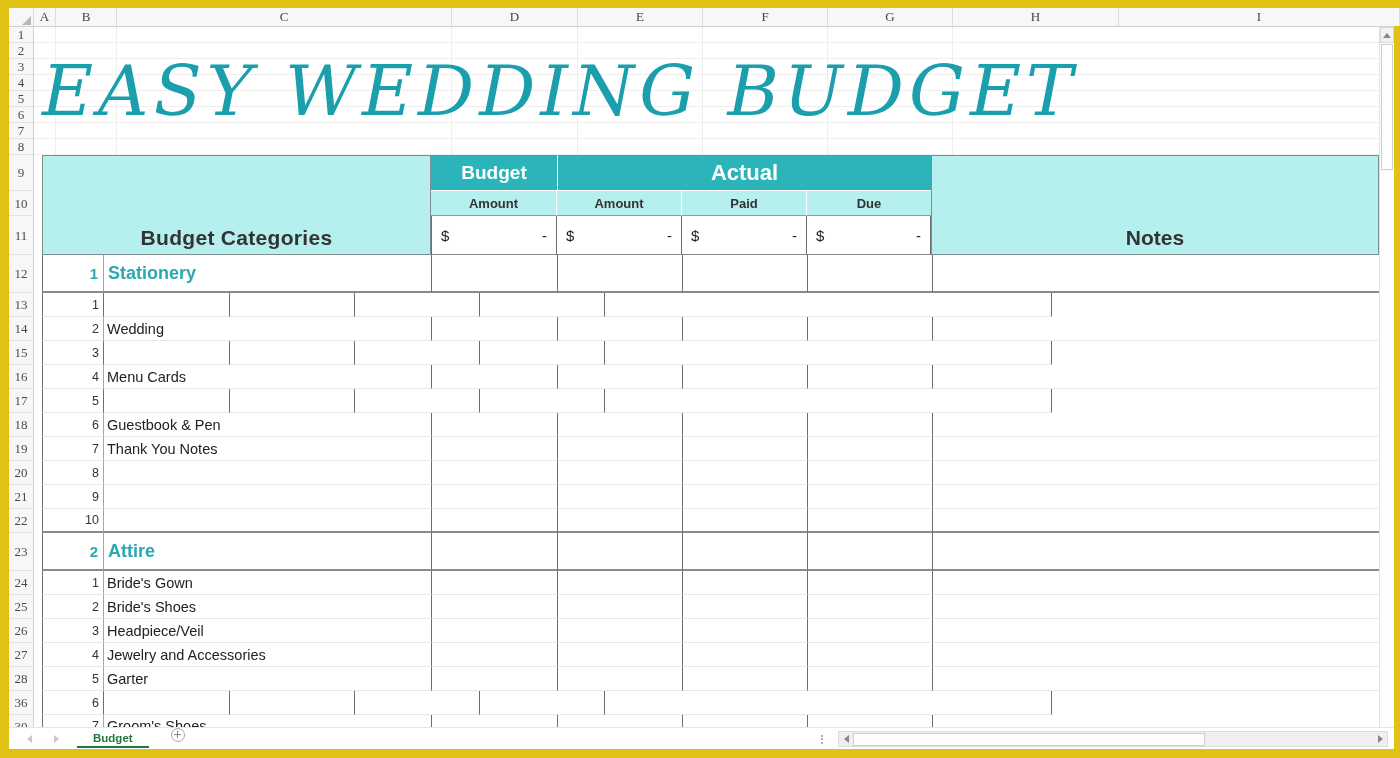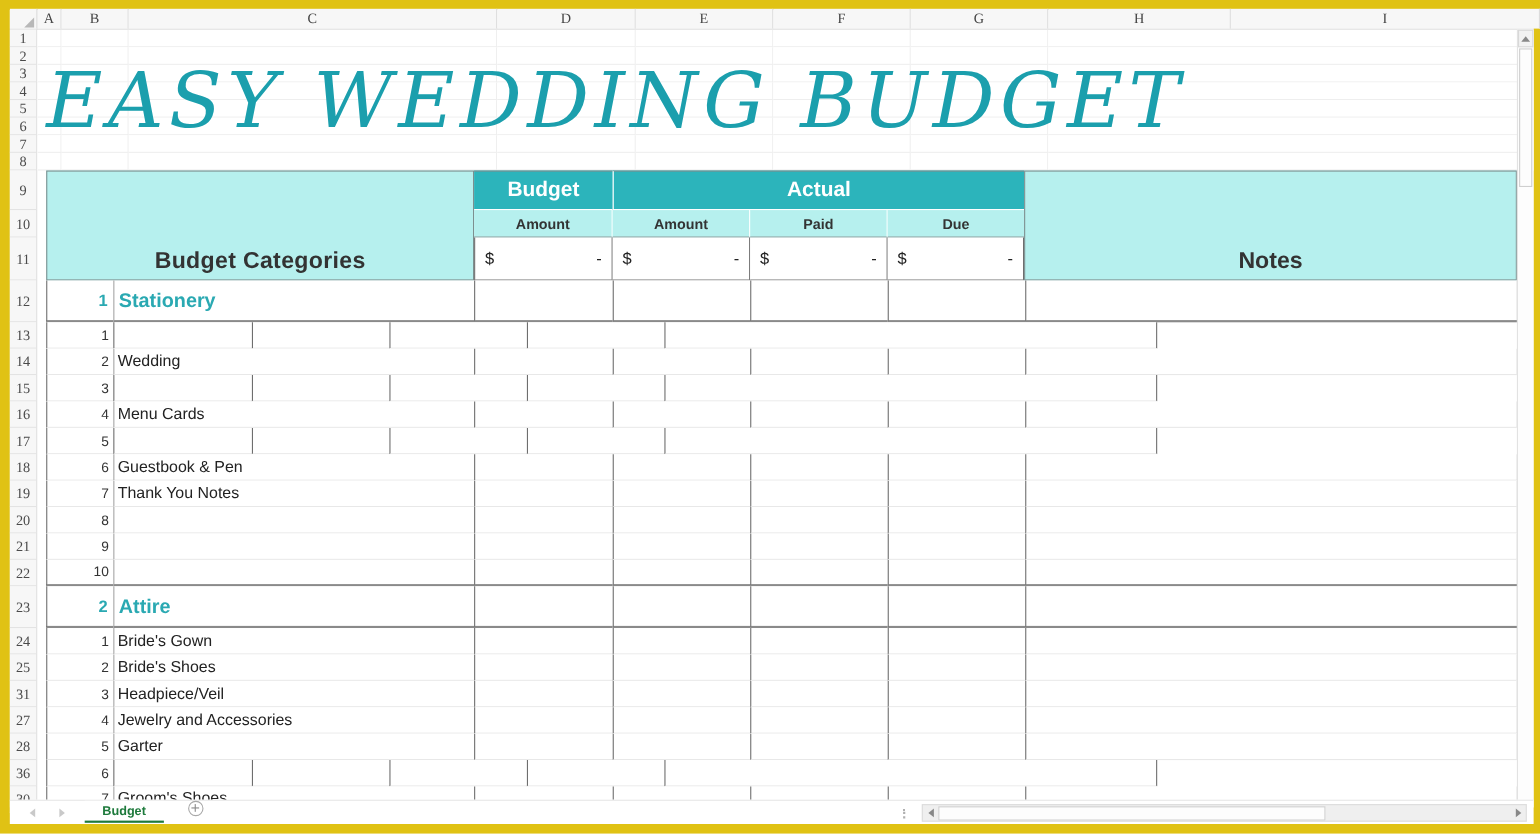--- a/index.html
+++ b/index.html
@@ -97,21 +97,21 @@
   .hdr-mid{ width:500px;flex:0 0 500px;display:flex;flex-direction:column; }
   .hdr-mid-top{ display:flex;height:36px; }
   .hd-budget{
     width:126px;flex:0 0 126px;background:#2cb4bb;
     color:#fff;font-weight:bold;font-size:19px;
     display:flex;align-items:center;justify-content:center;
     border-top:1px solid #7d8f8f;border-bottom:1px solid #fff;
   }
   .hd-actual{
     width:374px;flex:0 0 374px;background:#2cb4bb;
-    color:#fff;font-weight:bold;font-size:19px;
+    color:#fff;font-weight:bold;font-size:22px;
     display:flex;align-items:center;justify-content:center;
     border-top:1px solid #7d8f8f;border-left:1px solid #fff;border-bottom:1px solid #fff;
   }
   .hdr-mid-sub{ display:flex;height:25px; }
   .sub{
     background:#b6f0ee;color:#333;font-weight:bold;font-size:13px;
     display:flex;align-items:center;justify-content:center;
     border-right:1px solid #fff;border-bottom:1px solid #8d9b9b;
   }
   .sub.sD{width:126px;flex:0 0 126px;}
@@ -273,21 +273,21 @@
         <div class="rowh" style="height: 24px;">16</div>
         <div class="rowh" style="height: 24px;">17</div>
         <div class="rowh" style="height: 24px;">18</div>
         <div class="rowh" style="height: 24px;">19</div>
         <div class="rowh" style="height: 24px;">20</div>
         <div class="rowh" style="height: 24px;">21</div>
         <div class="rowh" style="height: 24px;">22</div>
         <div class="rowh" style="height: 38px;">23</div>
         <div class="rowh" style="height: 24px;">24</div>
         <div class="rowh" style="height: 24px;">25</div>
-        <div class="rowh" style="height: 24px;">31</div>
+        <div class="rowh" style="height: 24px;">26</div>
         <div class="rowh" style="height: 24px;">27</div>
         <div class="rowh" style="height: 24px;">28</div>
         <div class="rowh" style="height: 24px;">36</div>
         <div class="rowh" style="height: 24px;">30</div>
       </div>
   </div>
 
   <div id="sheet">
 
     <div id="toprows">

